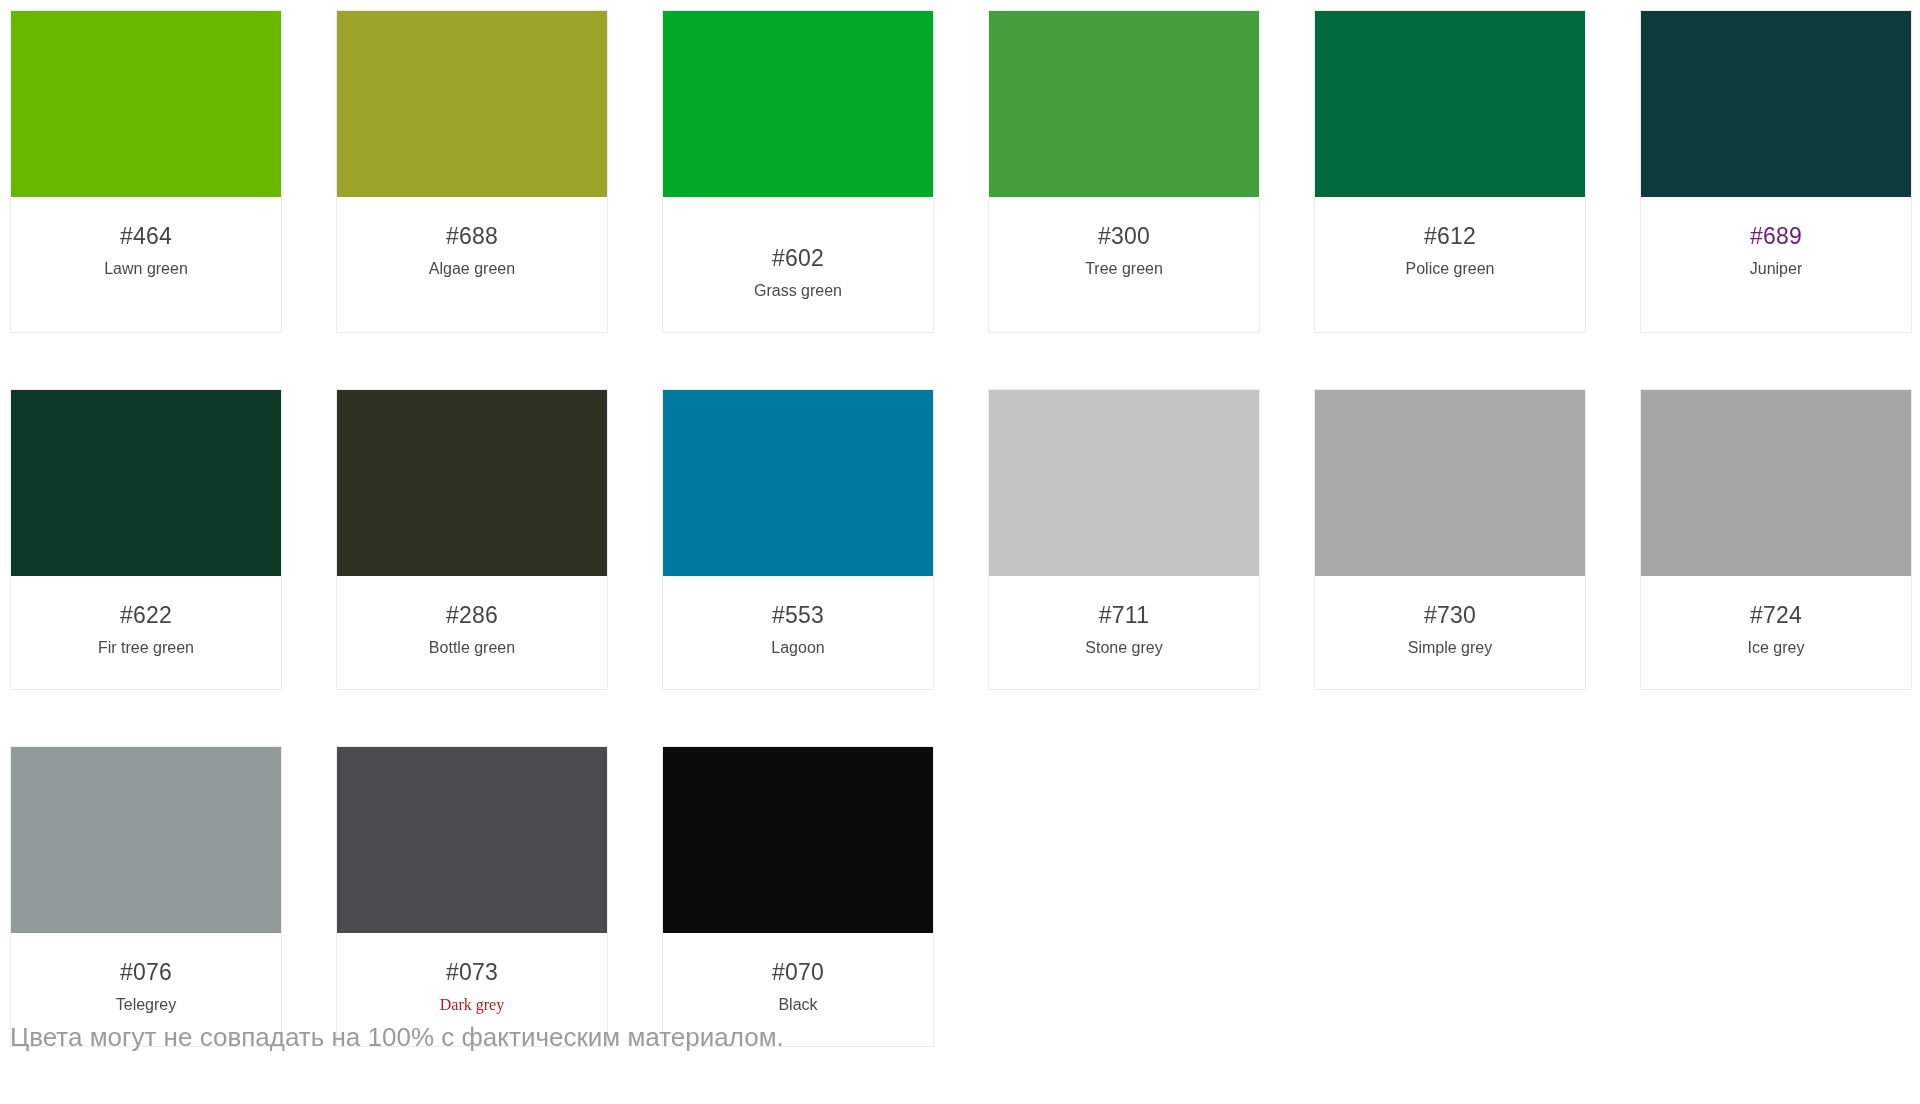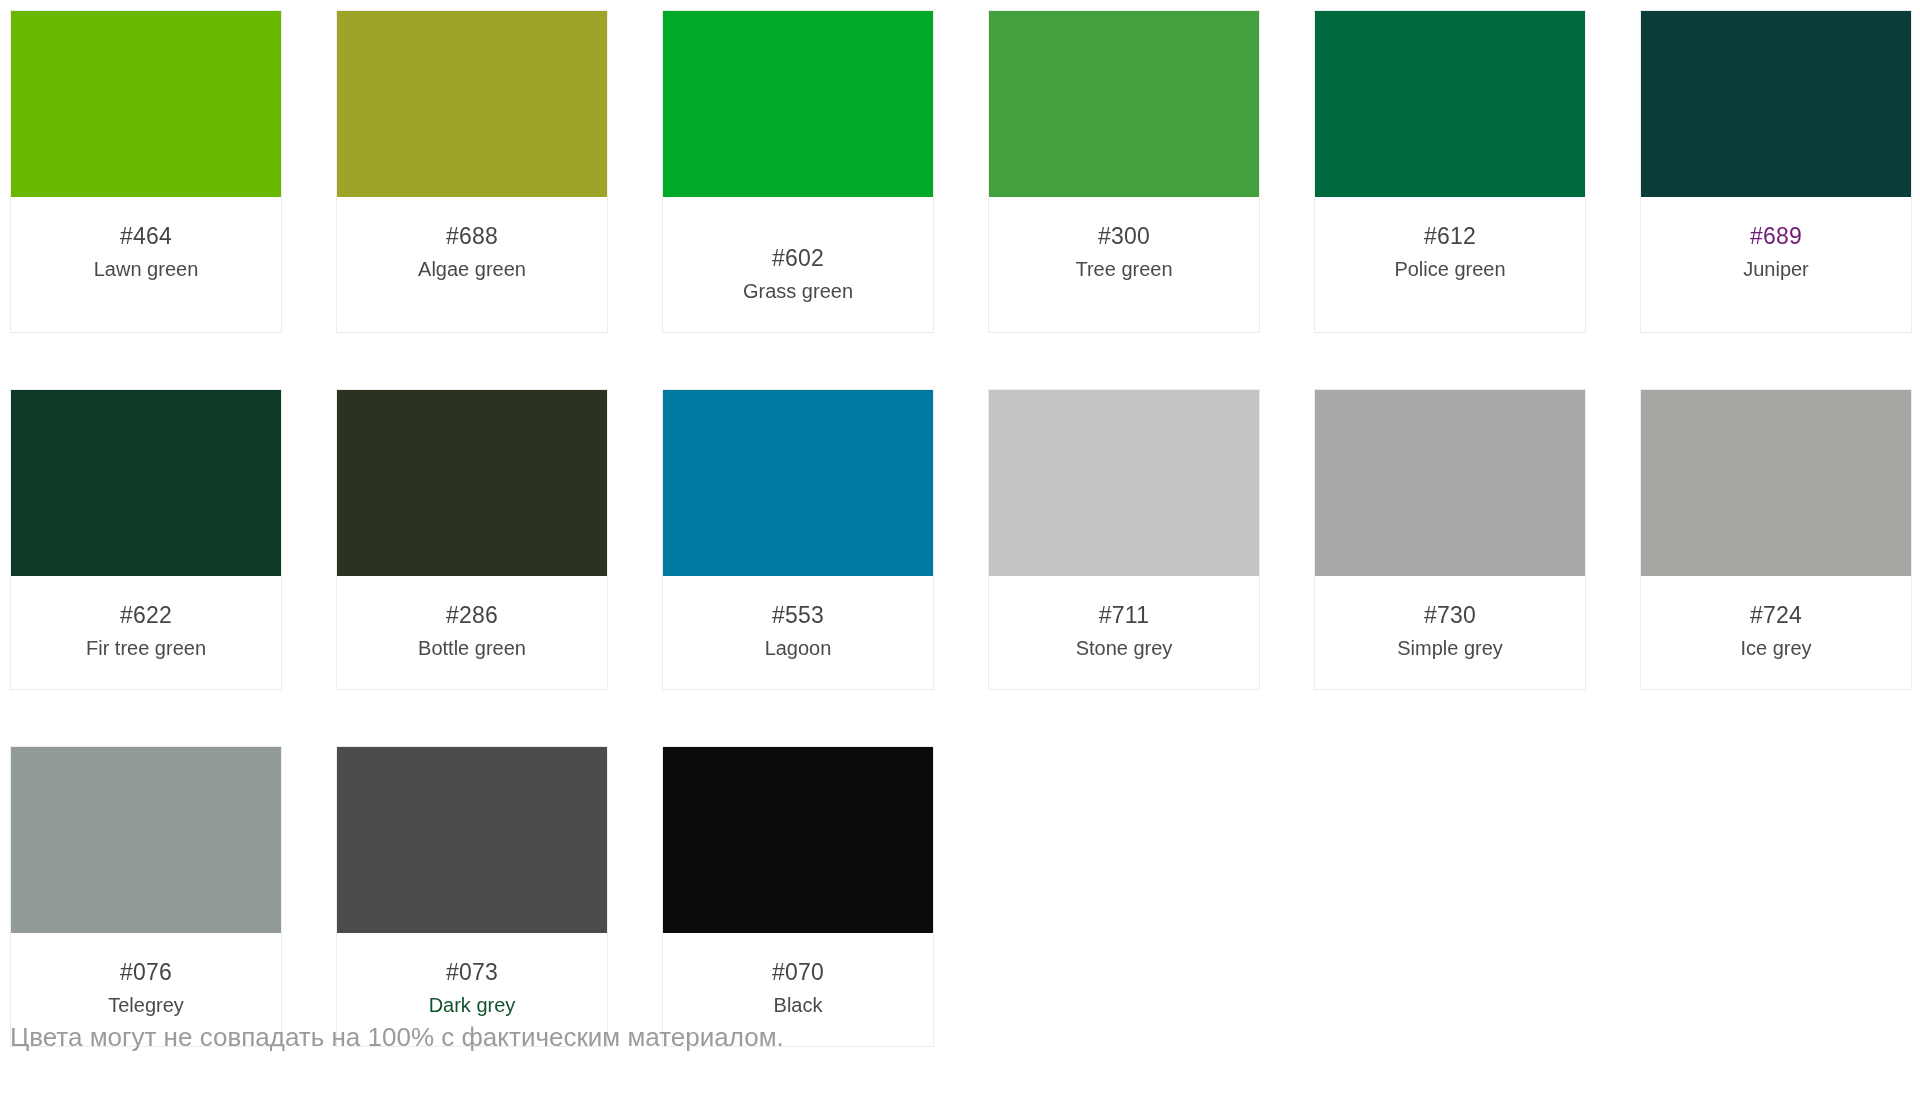--- a/index.html
+++ b/index.html
@@ -53,21 +53,21 @@
     display: block;
     font-size: 23px;
     line-height: 31px;
     color: #454545;
     font-weight: 400;
     letter-spacing: 0.2px;
   }
 
   .swatch-name {
     display: block;
-    font-size: 20px;
+    font-size: 16px;
     line-height: 30px;
     color: #4a4a4a;
     font-weight: 400;
     margin-top: 2px;
   }
 
   #disclaimer-note {
     position: absolute;
     left: 10px;
     top: 1022px;
@@ -172,21 +172,21 @@
         <div class="swatch-color" style="background: rgb(147, 155, 154);"></div>
         <div class="swatch-meta">
           <span class="swatch-code" style="color: rgb(69, 69, 69);">#076</span>
           <span class="swatch-name" style="color: rgb(74, 74, 74);">Telegrey</span>
         </div>
       </div>
       <div class="swatch-card" style="border-color: rgb(236, 236, 236);">
         <div class="swatch-color" style="background: rgb(75, 75, 77);"></div>
         <div class="swatch-meta">
           <span class="swatch-code" style="color: rgb(69, 69, 69);">#073</span>
-          <span class="swatch-name" style="color: #14532d;">Dark grey</span>
+          <span class="swatch-name" style="color: #b91c1c; font-family: Liberation Serif, serif;">Dark grey</span>
         </div>
       </div>
       <div class="swatch-card" style="border-color: rgb(236, 236, 236);">
         <div class="swatch-color" style="background: rgb(11, 11, 12);"></div>
         <div class="swatch-meta">
           <span class="swatch-code" style="color: rgb(69, 69, 69);">#070</span>
           <span class="swatch-name" style="color: rgb(74, 74, 74);">Black</span>
         </div>
       </div>
     </div>

